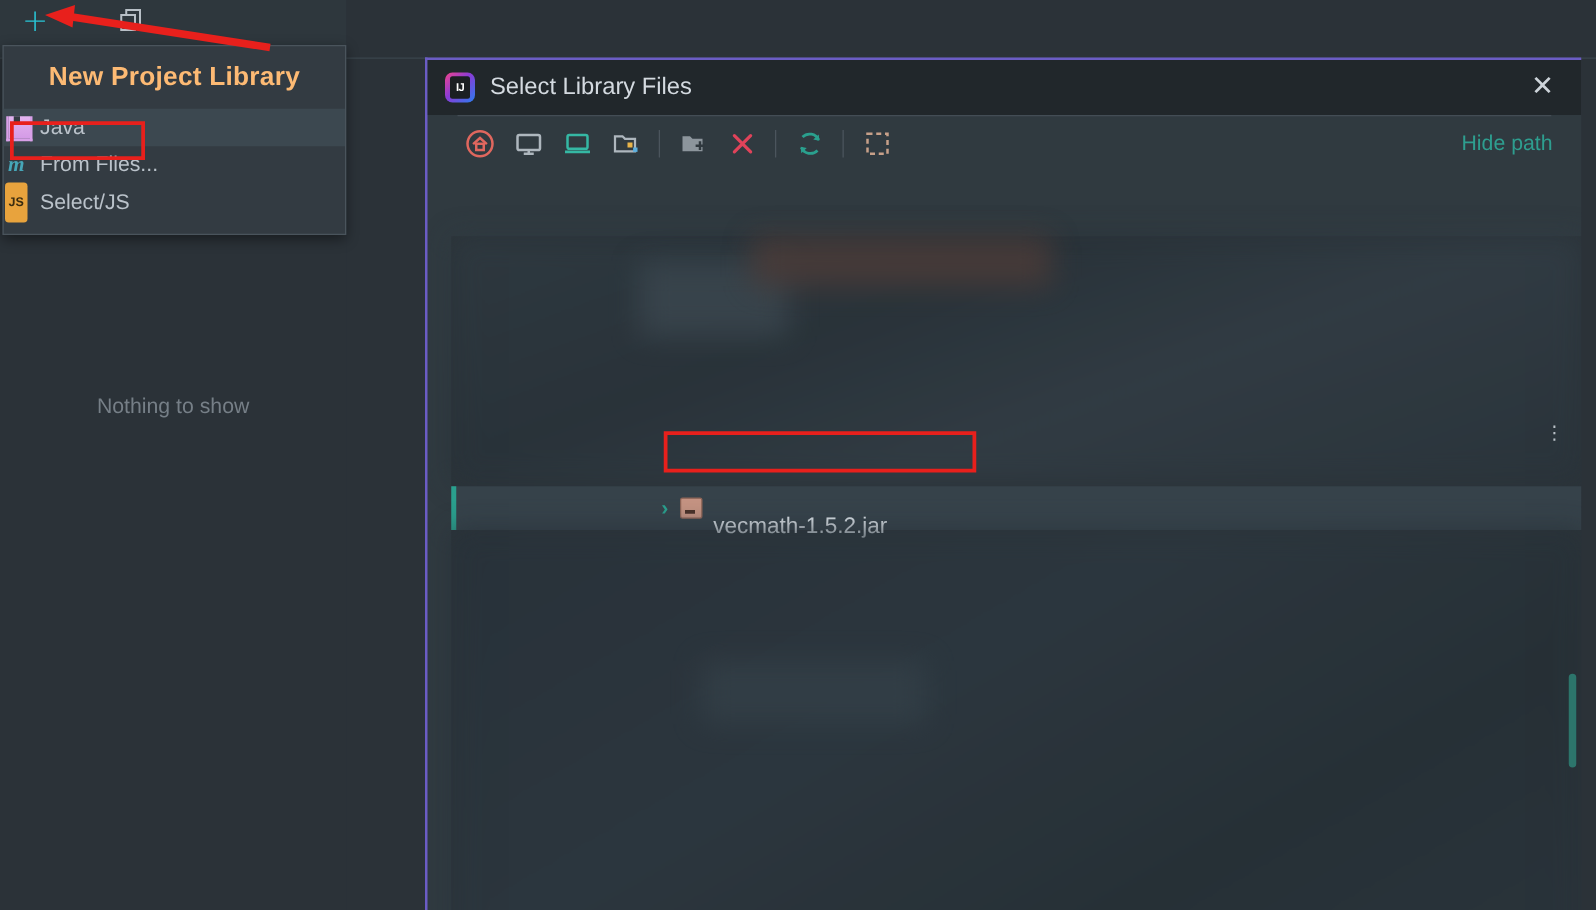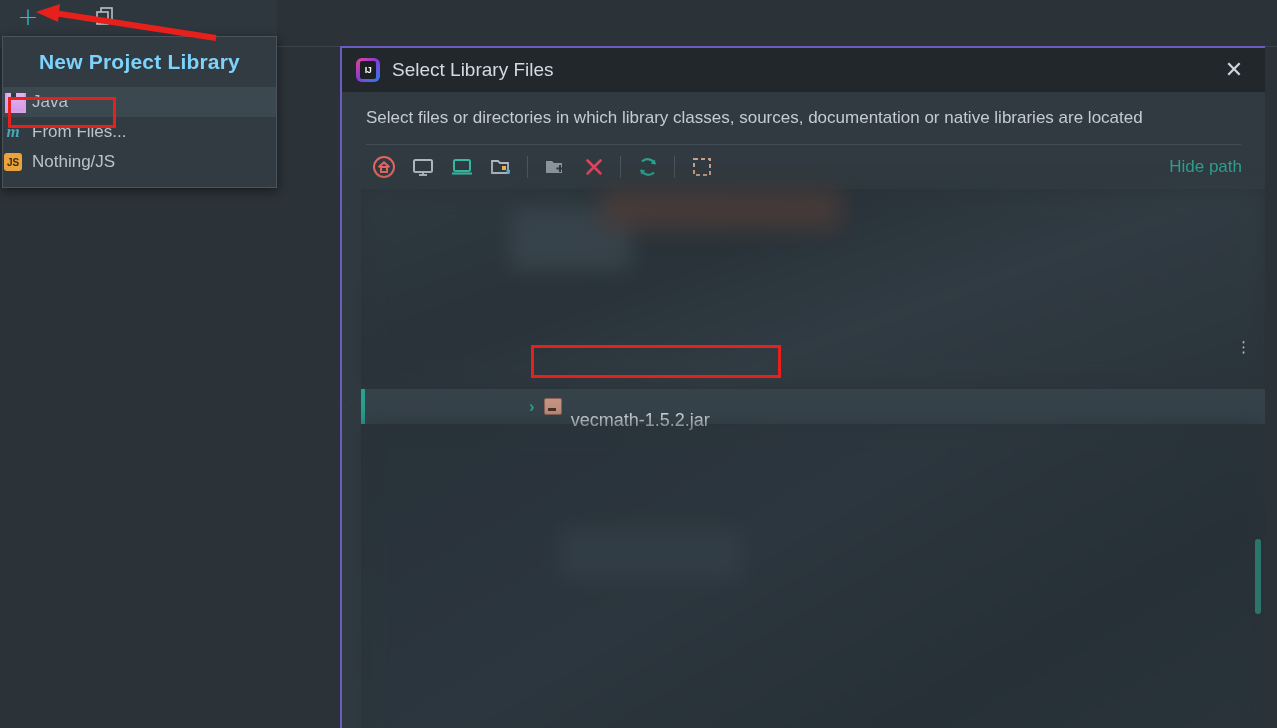--- a/index.html
+++ b/index.html
@@ -41,21 +41,21 @@
   
   .popup {
     position: absolute; left: 2px; top: 36px; width: 275px; height: 152px;
     background: #333b42;
     border: 1px solid #4a545c;
     box-shadow: 0 3px 10px rgba(0,0,0,.45);
     z-index: 30;
   }
   .popup-title {
     height: 50px; line-height: 50px; text-align: center;
-    color: #7dd3fc; font-size: 21px; font-weight: bold;
+    color: #fdba74; font-size: 21px; font-weight: bold;
     letter-spacing: .2px;
   }
   .popup-item {
     height: 30px; display: flex; align-items: center; 
     color: #bac2ca; font-size: 17px; gap: 9px;
   }
   .popup-item.selected { background: #3c4850; }
   .popup-item .ic { width: 20px; height: 20px; flex: 0 0 20px;
                     display: flex; align-items: center; justify-content: center; }
 
@@ -65,21 +65,21 @@
     border: 2px solid #d8a0e8; border-top: none;
     background: linear-gradient(180deg,#e3b4f0 0%, #d49ae6 100%);
   }
   .ic-java:after {
     content: ""; position: absolute; left: 6px; top: 0; width: 5px; height: 7px;
     background: #333b42;
   }
   .ic-maven { color: #46a6b8; font-size: 17px; font-weight: bold;
               font-style: italic; font-family: "Liberation Serif", serif; }
   .ic-js {
-    width: 18px; height: 18px; background: #e8a33d; border-radius: 3px;
+    width: 18px; height: 32px; background: #e8a33d; border-radius: 3px;
     color: #3a2c10; font-size: 10px; font-weight: bold;
     display: flex; align-items: center; justify-content: center;
     font-family: "Liberation Sans", sans-serif;
   }
 
   
   .anno-box { position: absolute; border: 3px solid #e8201c; z-index: 60; pointer-events: none; }
   .anno-java { left: 8px; top: 97px; width: 108px; height: 31px; }
   .anno-jar  { left: 531px; top: 345px; width: 250px; height: 33px; }
   .anno-arrow { position: absolute; left: 28px; top: 0px; width: 190px; height: 44px; z-index: 61; }
@@ -162,20 +162,23 @@
   .dots-menu {
     position: absolute; right: 14px; top: 155px; color: #b9c0c7;
     font-size: 15px; line-height: 6px; letter-spacing: 0;
   }
 </style>
 </head>
 <body>
 
 <div id="root">
 
+  <div class="left-panel">
+    <div class="nothing-to-show">Nothing to show</div>
+  </div>
 
   <div class="bg-toolbar">
     <div class="plus-btn">+</div>
     <div class="copy-btn">
       <svg width="24" height="22" viewBox="0 0 24 22">
         <rect x="7" y="2" width="11" height="12" fill="none" stroke="#b8c0c7" stroke-width="1.6"></rect>
         <rect x="3" y="6" width="11" height="12" fill="#2e373d" stroke="#b8c0c7" stroke-width="1.6"></rect>
       </svg>
     </div>
   </div>
@@ -195,35 +198,34 @@
       <span class="ic">
         <span class="ic-maven">m</span>
       </span>
       <span>From Files...</span>
     </div>
 
     <div class="popup-item">
       <span class="ic">
         <span class="ic-js">JS</span>
       </span>
-      <span>Nothing/JS</span>
+      <span>Select/JS</span>
     </div>
   </div>
 
   <div class="dialog">
 
     <div class="dlg-titlebar">
       <div class="ij-logo">
         <span>IJ</span>
       </div>
       <div class="dlg-title">Select Library Files</div>
       <div class="dlg-close">✕</div>
     </div>
 
-    <div class="dlg-desc">Select files or directories in which library classes, sources, documentation or native libraries are located</div>
     <div class="dlg-desc-sep"></div>
 
     <div class="dlg-toolbar">
 
       <div class="tb-btn">
         <svg width="24" height="24" viewBox="0 0 24 24">
           <circle cx="12" cy="12" r="10" fill="none" stroke="#e0675e" stroke-width="2"></circle>
           <path d="M6.5 12.3 L12 7.4 L17.5 12.3" fill="none" stroke="#e0675e" stroke-width="2"></path>
           <rect x="9" y="12" width="6" height="5" fill="none" stroke="#e0675e" stroke-width="2"></rect>
         </svg>

